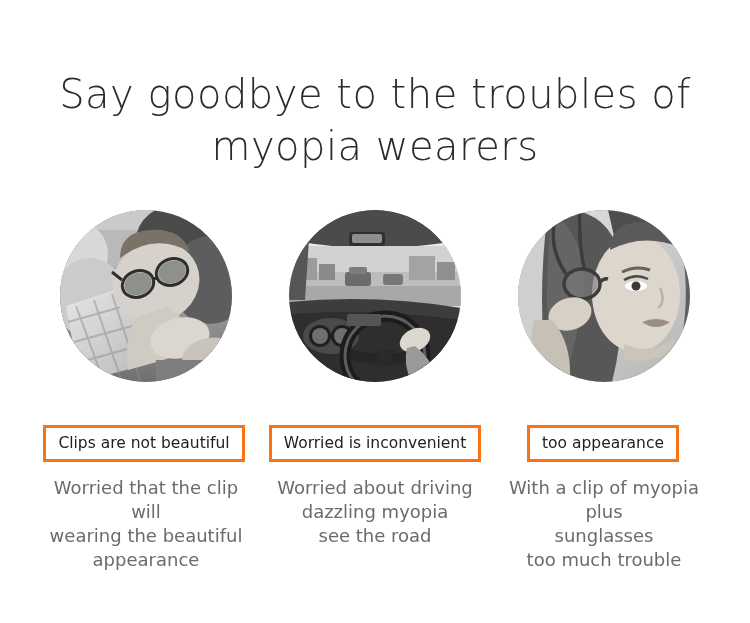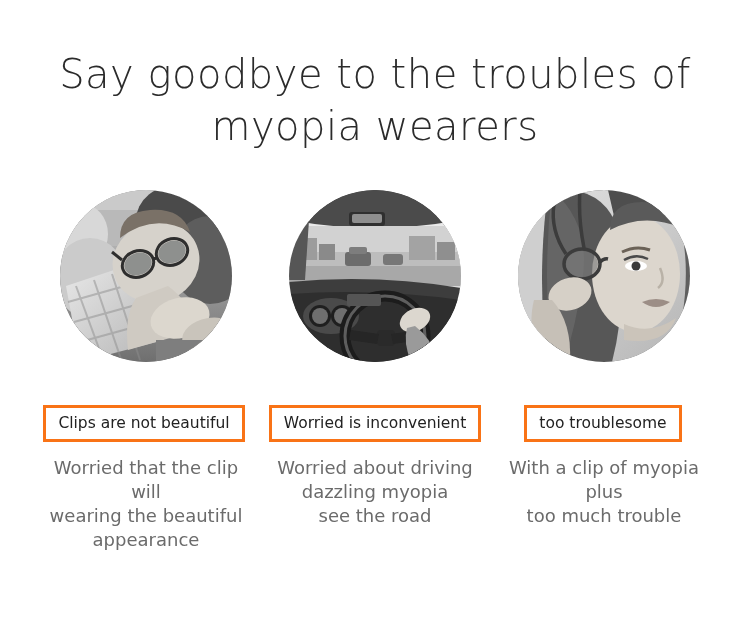--- a/index.html
+++ b/index.html
@@ -15,21 +15,21 @@
     overflow: hidden;
   }
   .page {
     width: 750px;
     height: 623px;
     position: relative;
     background: #ffffff;
   }
   .headline {
     text-align: center;
-    padding-top: 48px;
+    padding-top: 68px;
     font-family: "DejaVu Sans", sans-serif;
     font-weight: 300;
     font-size: 40px;
     line-height: 52px;
     letter-spacing: 0.5px;
     color: #2b2b2b;
   }
   .headline .line {
     display: block;
   }
@@ -275,21 +275,22 @@
               <path d="M48 64 q-16 -24 -12 -50"></path>
               <path d="M66 58 q-6 -30 -4 -58"></path>
             </g>
             <ellipse cx="64" cy="74" rx="16" ry="13" fill="#7b7b7b" opacity="0.65"></ellipse>
 
             <ellipse cx="52" cy="104" rx="22" ry="16" transform="rotate(-18 52 104)" fill="#d6d0c7"></ellipse>
             <path d="M34 110 q20 22 18 62 l-34 0 q-8 -40 -2 -62 z" fill="#c6c0b7"></path>
           </g>
         </svg>
       </div>
-      <div class="label">too troublesome</div>
+      <div class="label">too appearance</div>
       <div class="caption">
         <span class="cline">With a clip of myopia plus</span>
+        <span class="cline">sunglasses</span>
         <span class="cline">too much trouble</span>
       </div>
     </div>
 
   </div>
 </div>
 
 </body></html>

